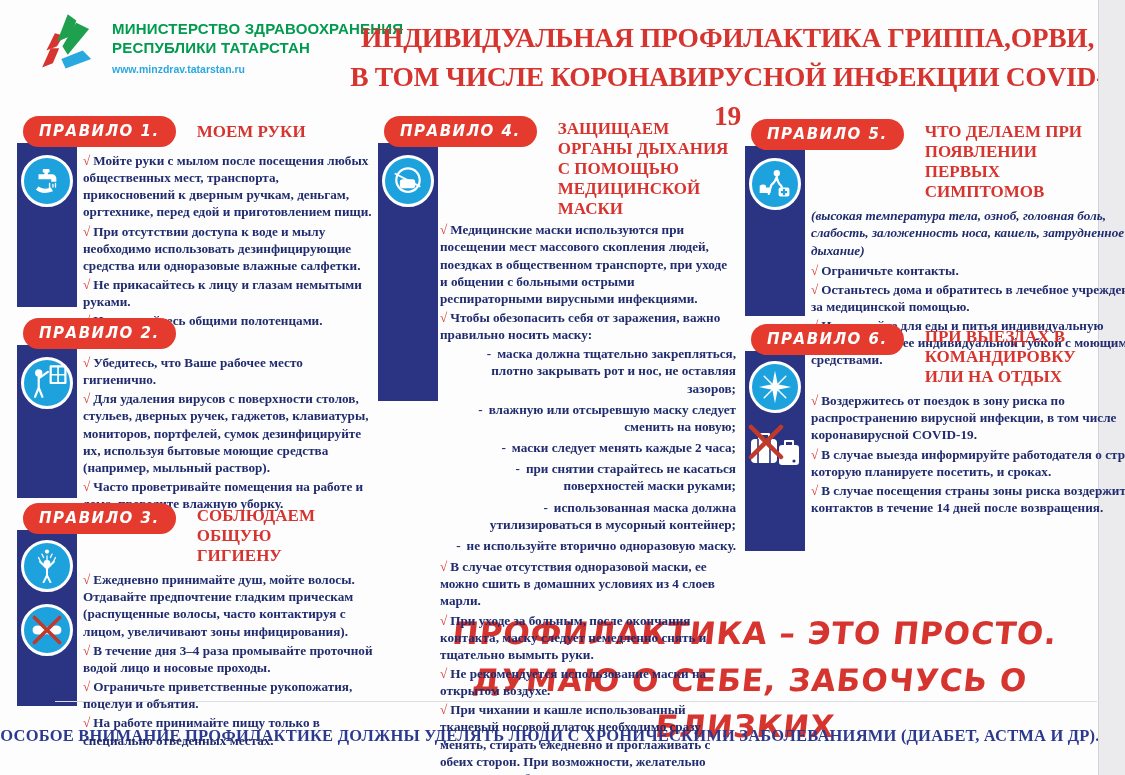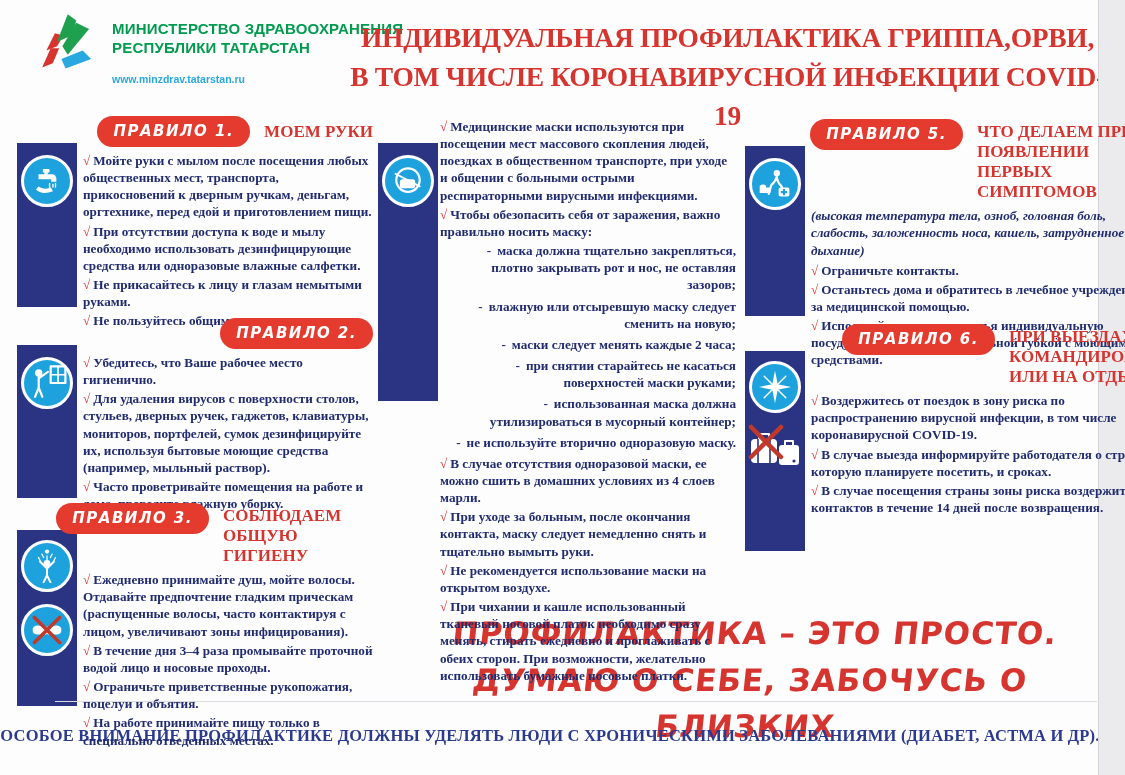--- a/index.html
+++ b/index.html
@@ -7,30 +7,30 @@
         font-family:"Liberation Serif",serif;}
   
   .edge-right{position:absolute;right:0;top:0;width:26px;height:775px;background:#ebebee;border-left:1px solid #d3d3d9;}
   .footer-rule{position:absolute;left:55px;top:701px;width:1042px;height:1px;background:#dcdce2;}
 
   
   .brand{position:absolute;left:40px;top:12px;display:flex;align-items:flex-start;}
   .brand svg{flex-shrink:0;}
   .brand-text{margin-left:8px;padding-top:8px;font-family:"Liberation Sans",sans-serif;}
   .brand-name{color:var(--green,#009b4f);font-weight:bold;font-size:15px;line-height:1.25;letter-spacing:.2px;}
-  .brand-url{color:var(--linkblue,#2aa9e0);font-weight:bold;font-size:10.5px;margin-top:15px;}
+  .brand-url{color:var(--linkblue,#2aa9e0);font-weight:bold;font-size:10.5px;margin-top:5px;}
   .title{position:absolute;left:345px;top:18px;width:765px;text-align:center;
          color:var(--red,#d6342f);font-weight:bold;font-size:27.5px;line-height:1.42;letter-spacing:-0.3px;}
 
   
   .rule{position:absolute;}
   .bar{position:absolute;left:0;top:27px;width:60px;background:var(--navy,#2b3383);}
   .icon-circle{position:absolute;left:4px;width:46px;height:46px;border-radius:50%;
                background:var(--iconblue,#1ea2dd);border:3px solid #fff;display:flex;align-items:center;justify-content:center;overflow:visible;}
-  .rhead{position:relative;display:flex;align-items:flex-start;gap:14px;z-index:2;justify-content:flex-end;}
+  .rhead{position:relative;display:flex;align-items:flex-start;gap:21px;z-index:2;}
   .badge{background:var(--badge,#e43b2e);color:#fff;border-radius:16px;padding:0 16px;height:31px;line-height:31px;
          font-family:"DejaVu Sans",sans-serif;font-style:italic;font-weight:bold;font-size:15px;letter-spacing:1.5px;
          white-space:nowrap;flex-shrink:0;margin-left:6px;}
   .rtitle{color:var(--red,#d6342f);font-weight:bold;font-size:17px;line-height:1.18;padding-top:3px;}
   .ritems{position:relative;margin-top:5px;z-index:2;color:var(--textnavy,#212c6f);
           font-weight:bold;font-size:13.2px;line-height:1.3;}
   .item{margin-bottom:2px;}
   .item.dash{margin-bottom:4px;text-align:right;}
   .item.note{font-style:italic;margin-bottom:3px;}
   .chk{color:var(--red,#d6342f);font-weight:bold;margin-right:3px;}
@@ -147,20 +147,24 @@
 
   <div class="rule" style="left:378px;top:116px;width:358px;">
     <div class="bar" style="height:258px;">
       <div class="icon-circle" style="top:12px;">
         <svg width="36" height="36" viewBox="0 0 40 40">
           <circle class="wl" cx="20" cy="19" r="13"></circle>
           <path class="wl" d="M6 12 L33 26" style="stroke-width:2"></path>
           <rect class="wf" x="11" y="18" width="17" height="10" rx="3"></rect>
         </svg>
       </div>
+    </div>
+    <div class="rhead">
+      <div class="badge">ПРАВИЛО 4.</div>
+      <div class="rtitle" style="max-width:185px;">ЗАЩИЩАЕМ ОРГАНЫ ДЫХАНИЯ С ПОМОЩЬЮ МЕДИЦИНСКОЙ МАСКИ</div>
     </div>
     <div class="ritems" style="margin-left:62px;margin-top:2px;">
         <div class="item check"><span class="chk">√</span><span>Медицинские маски используются при посещении мест массового скопления людей, поездках в общественном транспорте, при уходе и общении с больными острыми респираторными вирусными инфекциями.</span></div>
         <div class="item check"><span class="chk">√</span><span>Чтобы обезопасить себя от заражения, важно правильно носить маску:</span></div>
         <div class="item dash"><span class="dsh">-</span><span>маска должна тщательно закрепляться, плотно закрывать рот и нос, не оставляя зазоров;</span></div>
         <div class="item dash"><span class="dsh">-</span><span>влажную или отсыревшую маску следует сменить на новую;</span></div>
         <div class="item dash"><span class="dsh">-</span><span>маски следует менять каждые 2 часа;</span></div>
         <div class="item dash"><span class="dsh">-</span><span>при снятии старайтесь не касаться поверхностей маски руками;</span></div>
         <div class="item dash"><span class="dsh">-</span><span>использованная маска должна утилизироваться в мусорный контейнер;</span></div>
         <div class="item dash"><span class="dsh">-</span><span>не используйте вторично одноразовую маску.</span></div>

